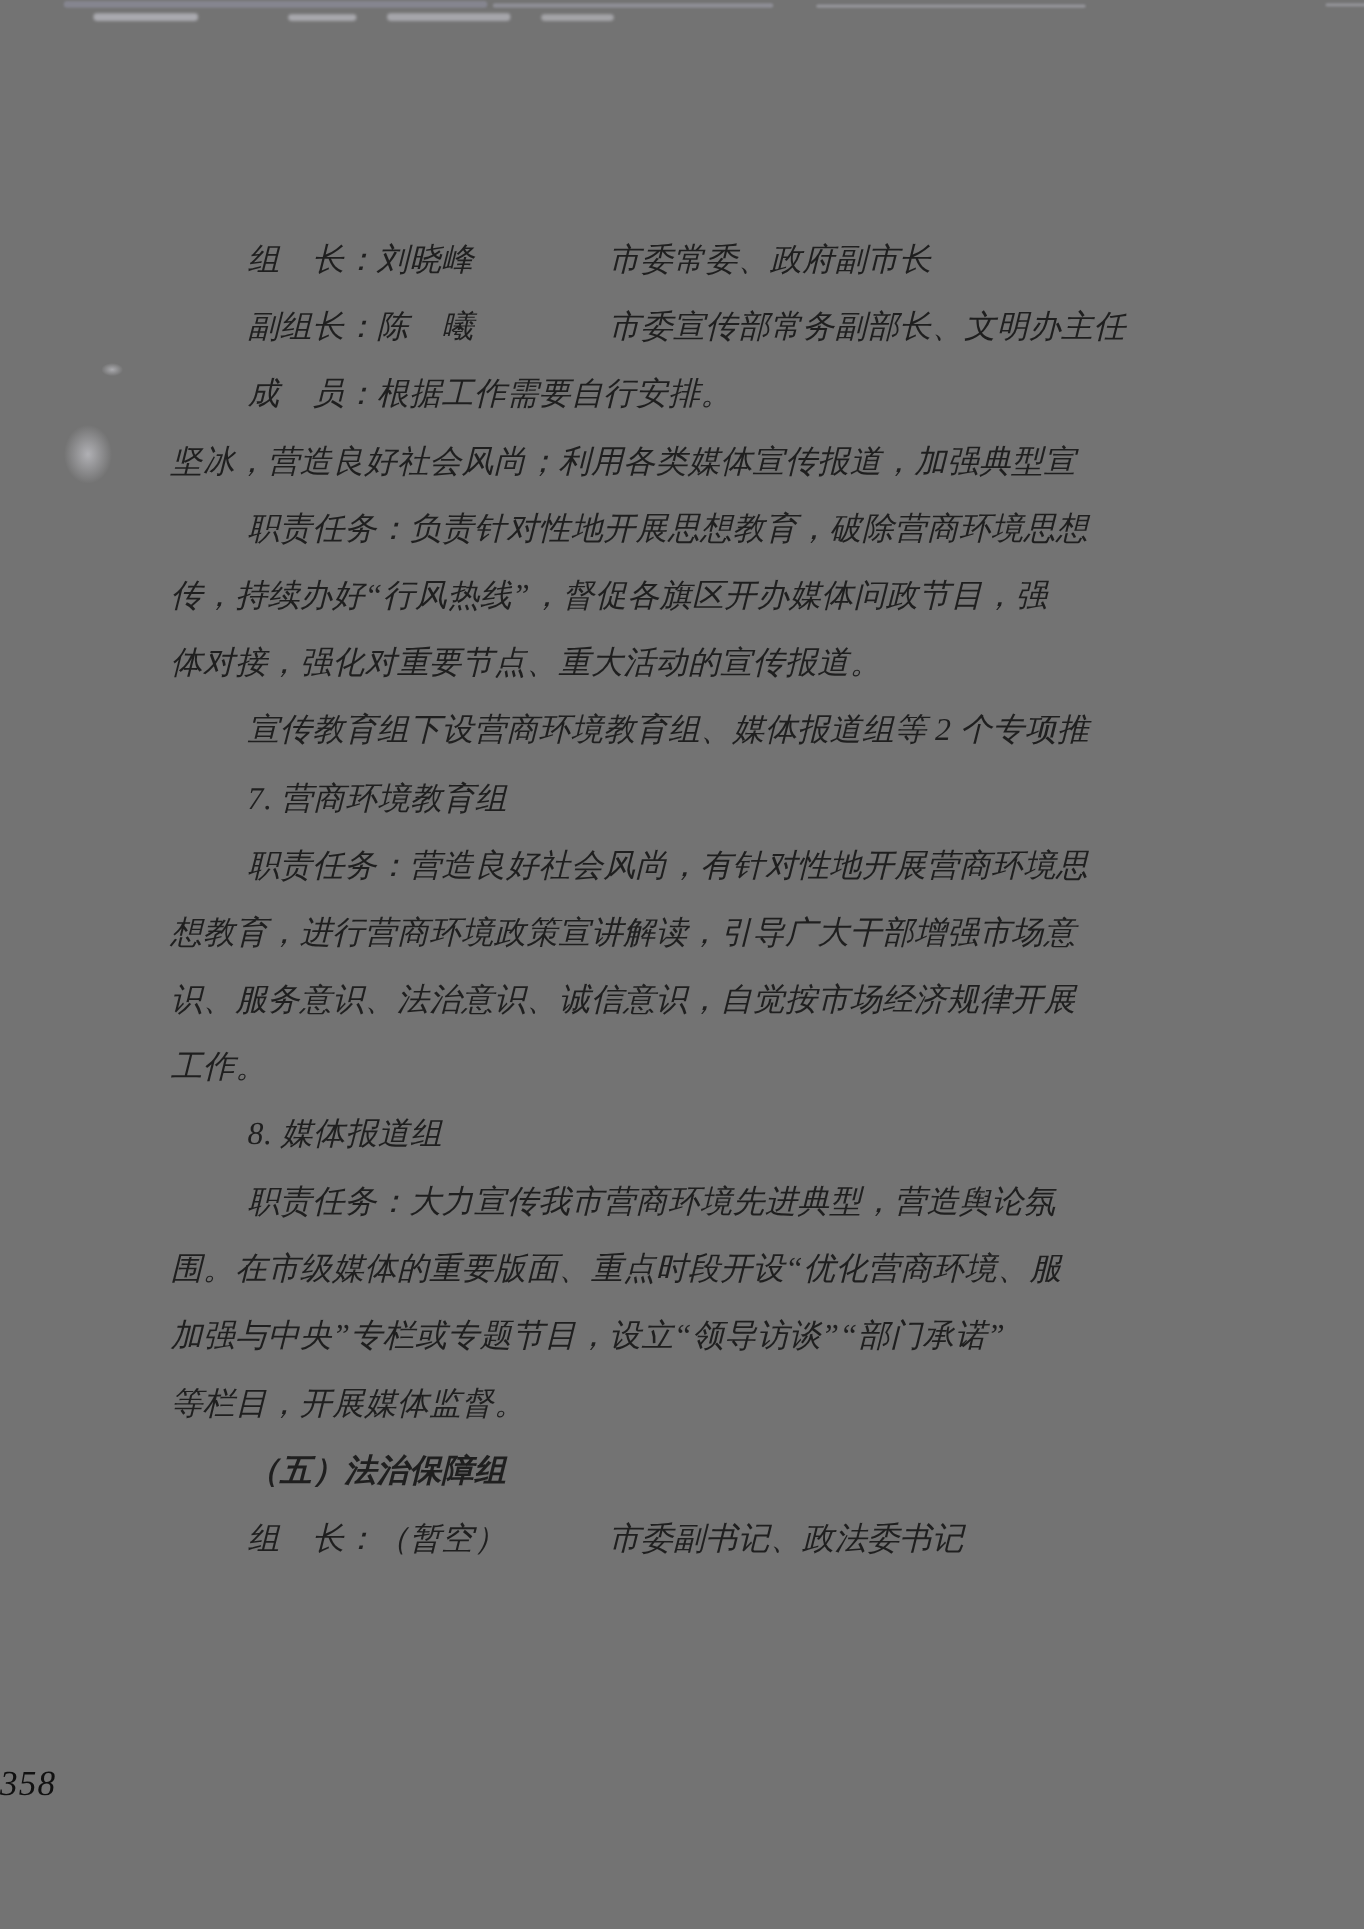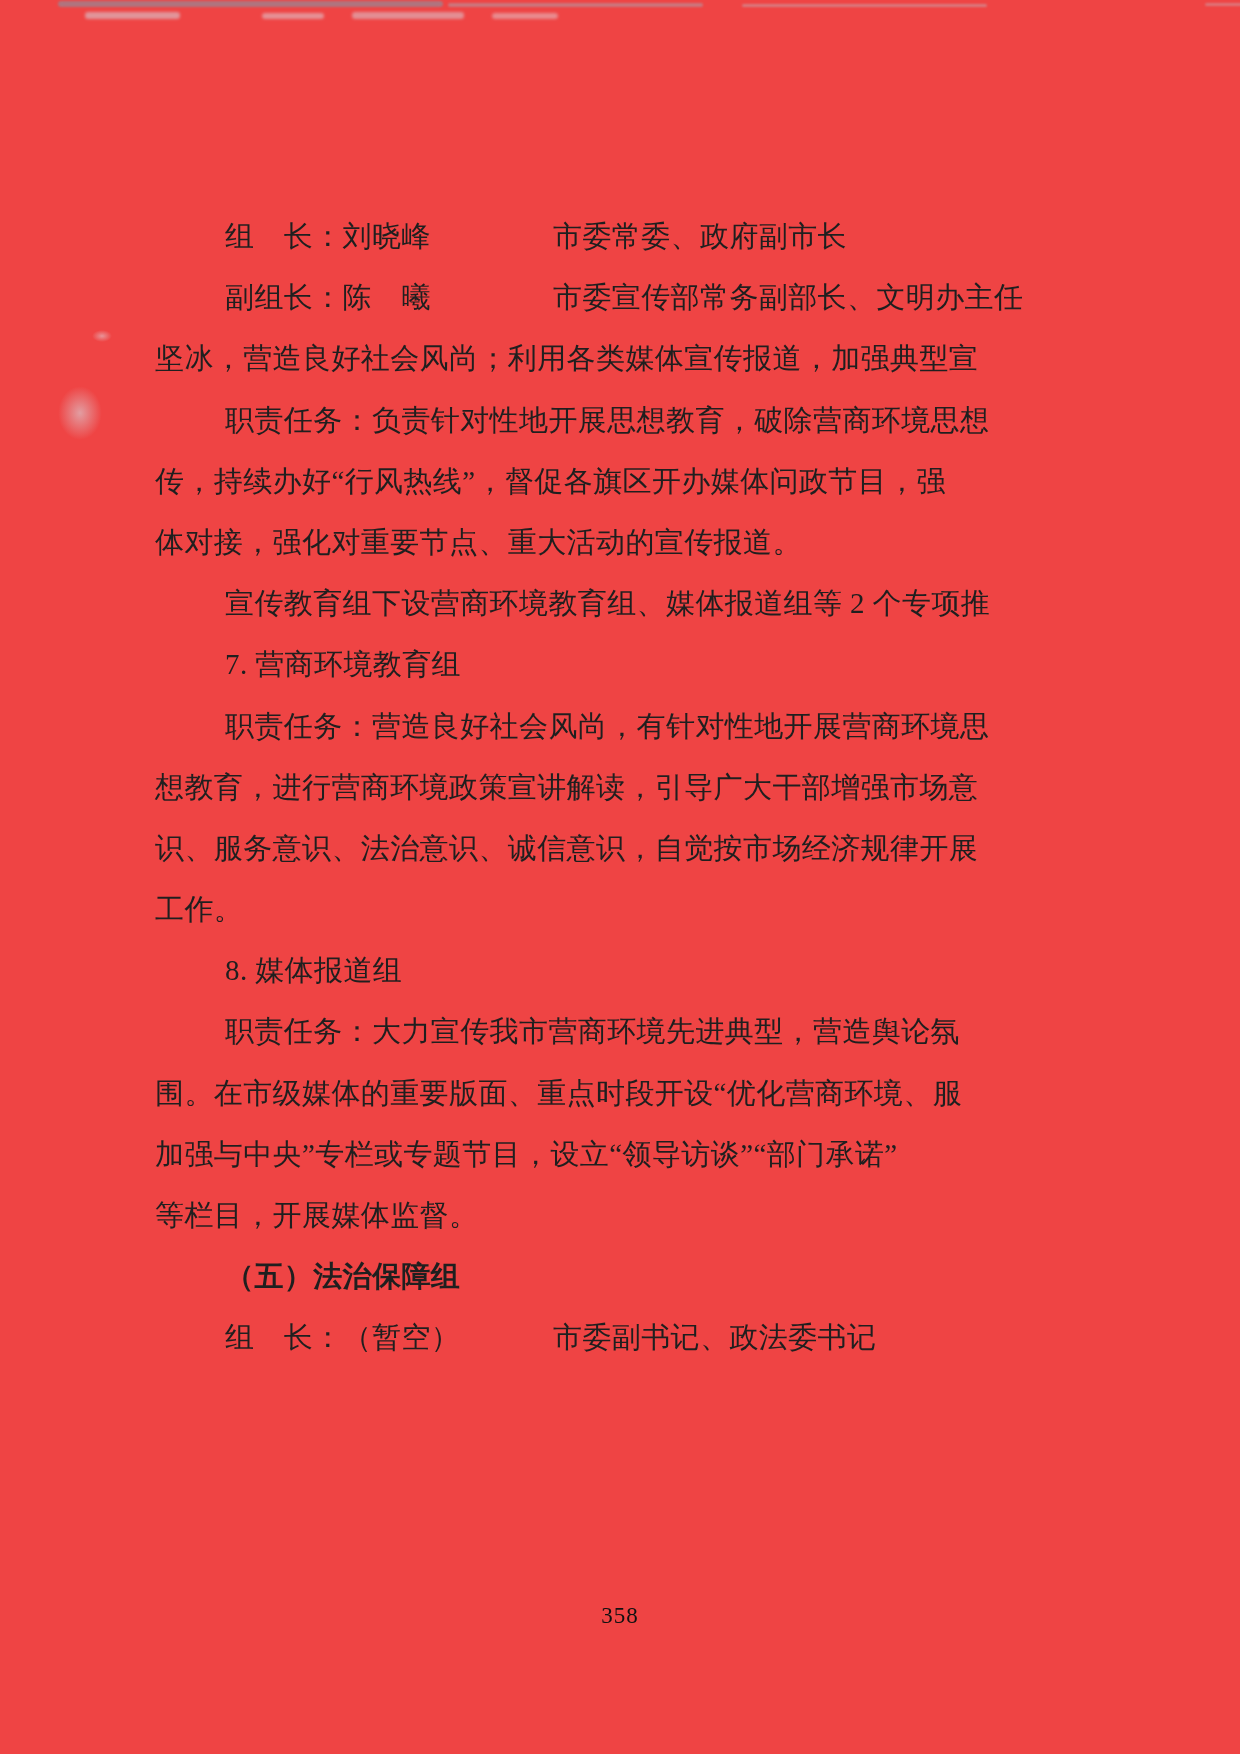--- a/index.html
+++ b/index.html
@@ -11,21 +11,22 @@
     width: 1240px;
     height: 1754px;
     position: relative;
     overflow: hidden;
     font-family: "Liberation Serif", "DejaVu Serif", serif;
     color: #1f1f1f;
   }
   .doc-page {
     position: absolute;
     inset: 0;
-    background: #ef4444;
+    background: #737373;
+    font-style: italic;
   }
   
   .artifact { position: absolute; pointer-events: none; }
   .a1 { top: 1px; left: 58px;  width: 385px; height: 6px; background: #8f8f9e; opacity: .65; border-radius: 3px; filter: blur(1px); }
   .a2 { top: 3px; left: 448px; width: 255px; height: 4px; background: #a8a8b6; opacity: .5;  border-radius: 2px; filter: blur(1px); }
   .a3 { top: 4px; left: 742px; width: 245px; height: 3px; background: #bcbcc8; opacity: .45; border-radius: 2px; filter: blur(1px); }
   .a4 { top: 3px; left: 1205px; width: 80px; height: 3px; background: #c0c0cc; opacity: .4; border-radius: 2px; filter: blur(1px); }
   .a5 { top: 12px; left: 85px;  width: 95px;  height: 7px; background: #d6d6e0; opacity: .55; border-radius: 3px; filter: blur(1.5px); }
   .a6 { top: 13px; left: 262px; width: 62px;  height: 6px; background: #dcdce6; opacity: .5;  border-radius: 3px; filter: blur(1.5px); }
   .a7 { top: 12px; left: 352px; width: 112px; height: 7px; background: #d8d8e2; opacity: .5;  border-radius: 3px; filter: blur(1.5px); }
@@ -54,22 +55,22 @@
     position: absolute;
     left: 398px;
     top: 0;
     white-space: nowrap;
   }
   .page-number {
     position: absolute;
     top: 1603px;
     left: 0;
     width: 100%;
-    text-align: center;
-    font-size: 23px;
+    text-align: left;
+    font-size: 32px;
     letter-spacing: 1px;
     color: #111;
   }
 </style>
 </head>
 <body>
 
 <div class="doc-page">
 
   <div class="artifact a1"></div>
@@ -88,20 +89,23 @@
     <div class="line indent labeled">
       <span>组　长：刘晓峰</span>
       <span class="role">市委常委、政府副市长</span>
     </div>
 
     <div class="line indent labeled">
       <span>副组长：陈　曦</span>
       <span class="role">市委宣传部常务副部长、文明办主任</span>
     </div>
 
+    <div class="line indent">
+      <span>成　员：根据工作需要自行安排。</span>
+    </div>
 
     <div class="line">
       <span>坚冰，营造良好社会风尚；利用各类媒体宣传报道，加强典型宣</span>
     </div>
 
     <div class="line indent">
       <span>职责任务：负责针对性地开展思想教育，破除营商环境思想</span>
     </div>
 
     <div class="line">

